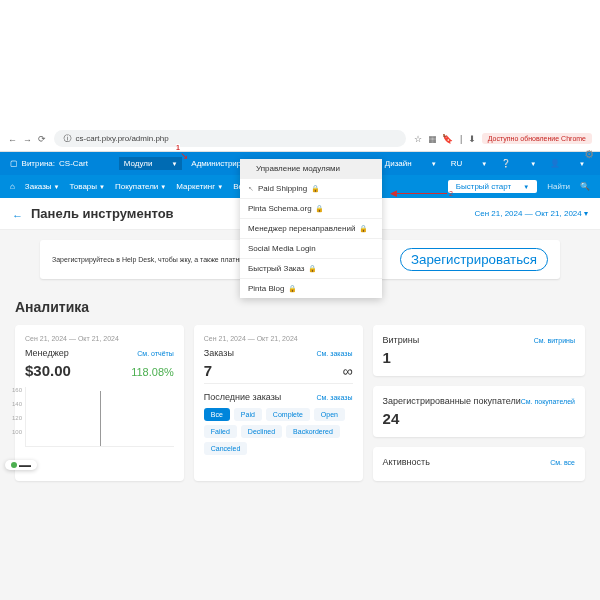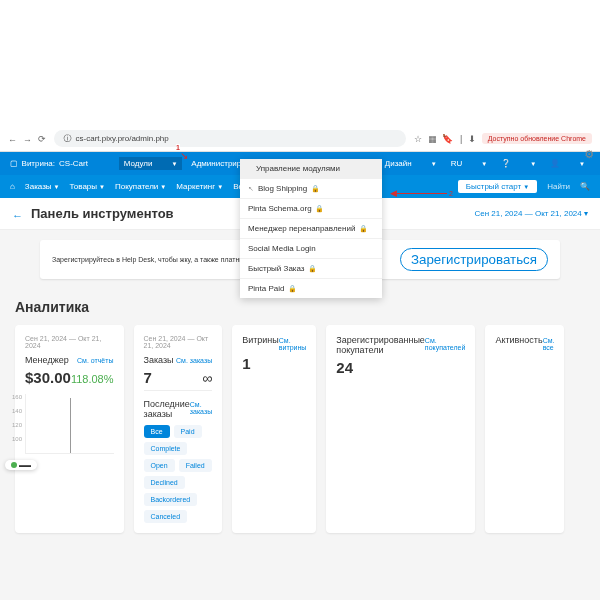--- a/index.html
+++ b/index.html
@@ -10,21 +10,21 @@
 .url-bar{flex:1;background:#f1f3f4;border-radius:12px;padding:3px 10px;font-size:8px;color:#444;display:flex;align-items:center;gap:4px}
 .browser-icons{display:flex;gap:6px;align-items:center;color:#666}
 .chrome-update{background:#fce8e6;color:#c5221f;padding:2px 6px;border-radius:3px;font-size:7px}
 .blue-bar1{background:#0085db;color:#fff;padding:5px 10px;display:flex;align-items:center;gap:8px;font-size:8px}
 .blue-bar1 .vitrina{display:flex;align-items:center;gap:4px}
 .top-menu{display:flex;gap:4px;margin-left:auto}
 .top-menu-item{padding:2px 5px;display:flex;align-items:center;gap:19px;position:relative}
 .top-menu-item.active{background:#006bb3}
 .blue-bar2{background:#008ee0;color:#fff;padding:5px 10px;display:flex;align-items:center;gap:10px;font-size:8px}
 .nav-item{display:flex;align-items:center;gap:2px}
-.quick-start{margin-left:auto;background:#fff;color:#0085db;padding:2px 8px;border-radius:2px;display:flex;align-items:center;gap:2px}
+.quick-start{margin-left:auto;background:#fff;color:#0085db;padding:2px 8px;border-radius:2px;display:flex;align-items:center;gap:12px}
 .search-box{color:#fff;opacity:0.8}
 .title-bar{background:#fff;padding:8px 12px;display:flex;align-items:center;gap:8px;border-bottom:1px solid #eee}
 .title-bar .back{color:#0085db;font-size:11px}
 .title-bar h1{font-size:13px;font-weight:700;color:#333}
 .date-range{margin-left:auto;color:#0085db;font-size:8px}
 .dropdown{position:absolute;top:159px;left:240px;background:#fff;box-shadow:0 2px 8px rgba(0,0,0,0.2);width:142px;z-index:100;font-size:8px}
 .dropdown-header{background:#f0f0f0;padding:5px 16px;font-weight:500}
 .dropdown-item{padding:5px 8px;display:flex;align-items:center;gap:4px;border-top:1px solid #f0f0f0}
 .dropdown-item .lock{color:#ccc;font-size:7px}
 .arrow1{position:absolute;top:150px;left:180px;color:#d32f2f;font-size:10px;z-index:101}
@@ -44,21 +44,21 @@
 .card-big{font-size:15px;font-weight:600}
 .card-pct{color:#4caf50;font-size:11px;font-weight:500}
 .chart{height:60px;position:relative;margin-top:8px;border-left:1px solid #eee;border-bottom:1px solid #eee}
 .chart-y{position:absolute;left:-14px;font-size:6px;color:#aaa}
 .chart-line{position:absolute;bottom:0;left:50%;width:1px;height:55px;background:#999}
 .subcard{border-top:1px solid #eee;padding-top:8px}
 .tags{display:flex;flex-wrap:wrap;gap:4px;margin-top:6px}
 .tag{padding:3px 7px;border-radius:3px;font-size:7px;background:#f0f5fa;color:#0085db}
 .tag.active{background:#0085db;color:#fff}
 .inf{font-size:14px}
-.right-col{display:flex;flex-direction:row;gap:10px}
+.right-col{display:flex;flex-direction:column;gap:10px}
 .right-col .card{flex:0}
 .chat-widget{position:absolute;left:5px;bottom:130px;background:#fff;border-radius:12px;padding:2px 6px;box-shadow:0 1px 4px rgba(0,0,0,0.2);font-size:6px;display:flex;align-items:center;gap:2px}
 .chat-dot{width:6px;height:6px;background:#4caf50;border-radius:50%}
 .caret{font-size:6px}
 .gear-badge{position:absolute;right:6px;top:148px;color:#888;font-size:11px}
 </style>
 </head>
 <body>
 
 <div class="white-top"></div>
@@ -149,40 +149,40 @@
 <div class="title-bar">
   <span class="back">←</span>
   <h1>Панель инструментов</h1>
   <span class="date-range"><span>Сен 21, 2024 — Окт 21, 2024</span> ▾</span>
 </div>
 
 <div class="dropdown">
   <div class="dropdown-header">Управление модулями</div>
   <div class="dropdown-item">
       <span style="color:#999;font-size:7px">↖</span>
-      <span>Blog Shipping</span>
+      <span>Paid Shipping</span>
       <span class="lock">🔒</span>
     </div>
   <div class="dropdown-item">
       <span>Pinta Schema.org</span>
       <span class="lock">🔒</span>
     </div>
   <div class="dropdown-item">
       <span>Менеджер перенаправлений</span>
       <span class="lock">🔒</span>
     </div>
   <div class="dropdown-item">
       <span>Social Media Login</span>
     </div>
   <div class="dropdown-item">
       <span>Быстрый Заказ</span>
       <span class="lock">🔒</span>
     </div>
   <div class="dropdown-item">
-      <span>Pinta Paid</span>
+      <span>Pinta Blog</span>
       <span class="lock">🔒</span>
     </div>
 </div>
 
 <div class="arrow1">↘<span class="label-num" style="top:-6px;left:-4px">1</span></div>
 <div class="arrow2">◀<span class="arrow2-line"></span><span style="color:#d32f2f;font-size:7px;margin-left:2px">2</span></div>
 
 <div class="alert-bar">
   <span>Зарегистрируйтесь в Help Desk, чтобы                                                     жку, а также платные и бесплатные модули с наше</span>
   <button class="reg-btn">Зарегистрироваться</button>

